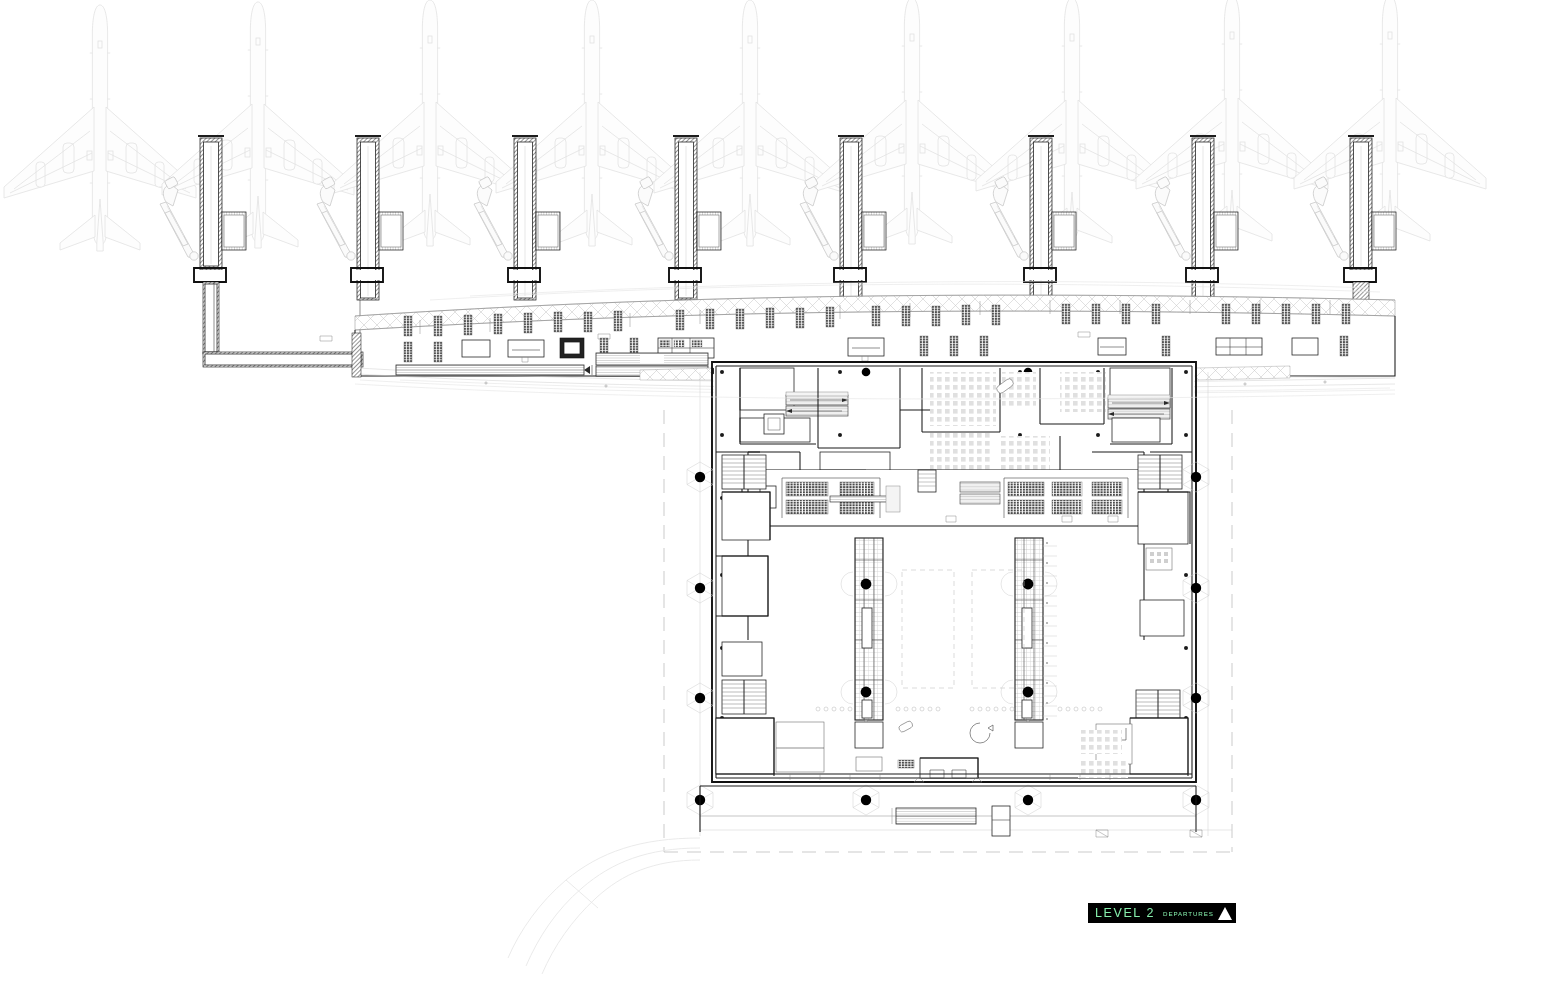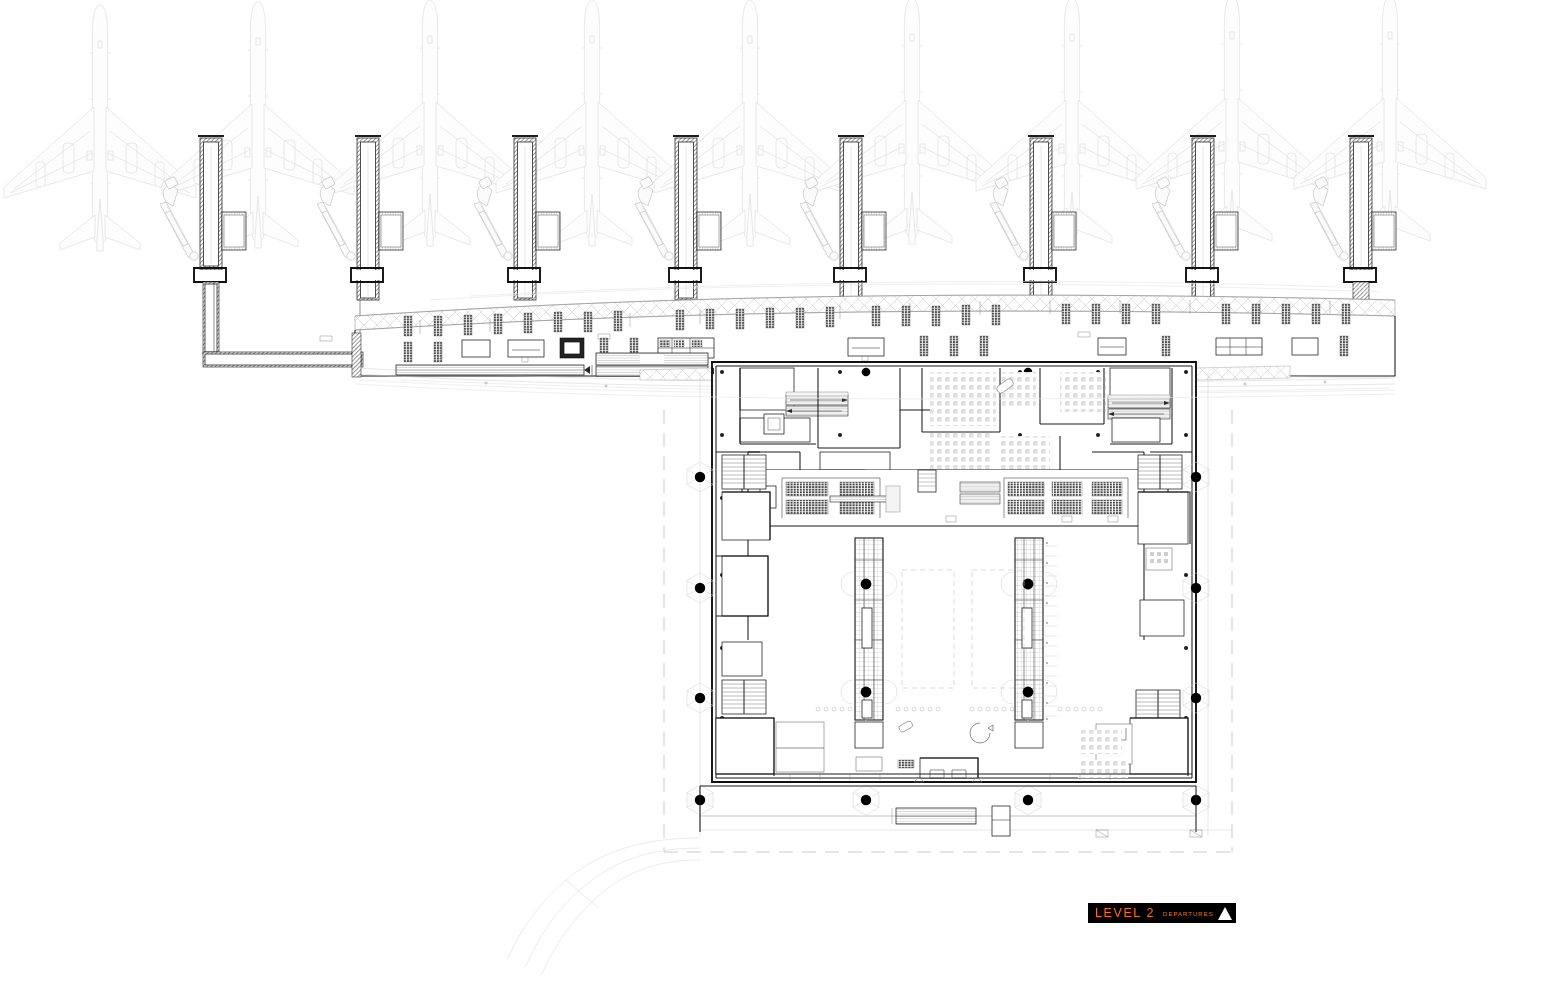--- a/index.html
+++ b/index.html
@@ -48,21 +48,21 @@
   .road         { fill: none; stroke: #e8e8e8; stroke-width: .9; }
 
   
   #level-key {
     position: absolute;
     left: 1088px;
     top: 903px;
     width: 148px;
     height: 20px;
     background: #000000;
-    color: #f97316;
+    color: #86efac;
     display: flex;
     align-items: center;
     padding: 0 7px;
     box-sizing: border-box;
   }
   #level-key .lk-main {
     font-size: 12.5px;
     letter-spacing: 1.6px;
     font-family: "Liberation Sans", sans-serif;
     white-space: nowrap;

